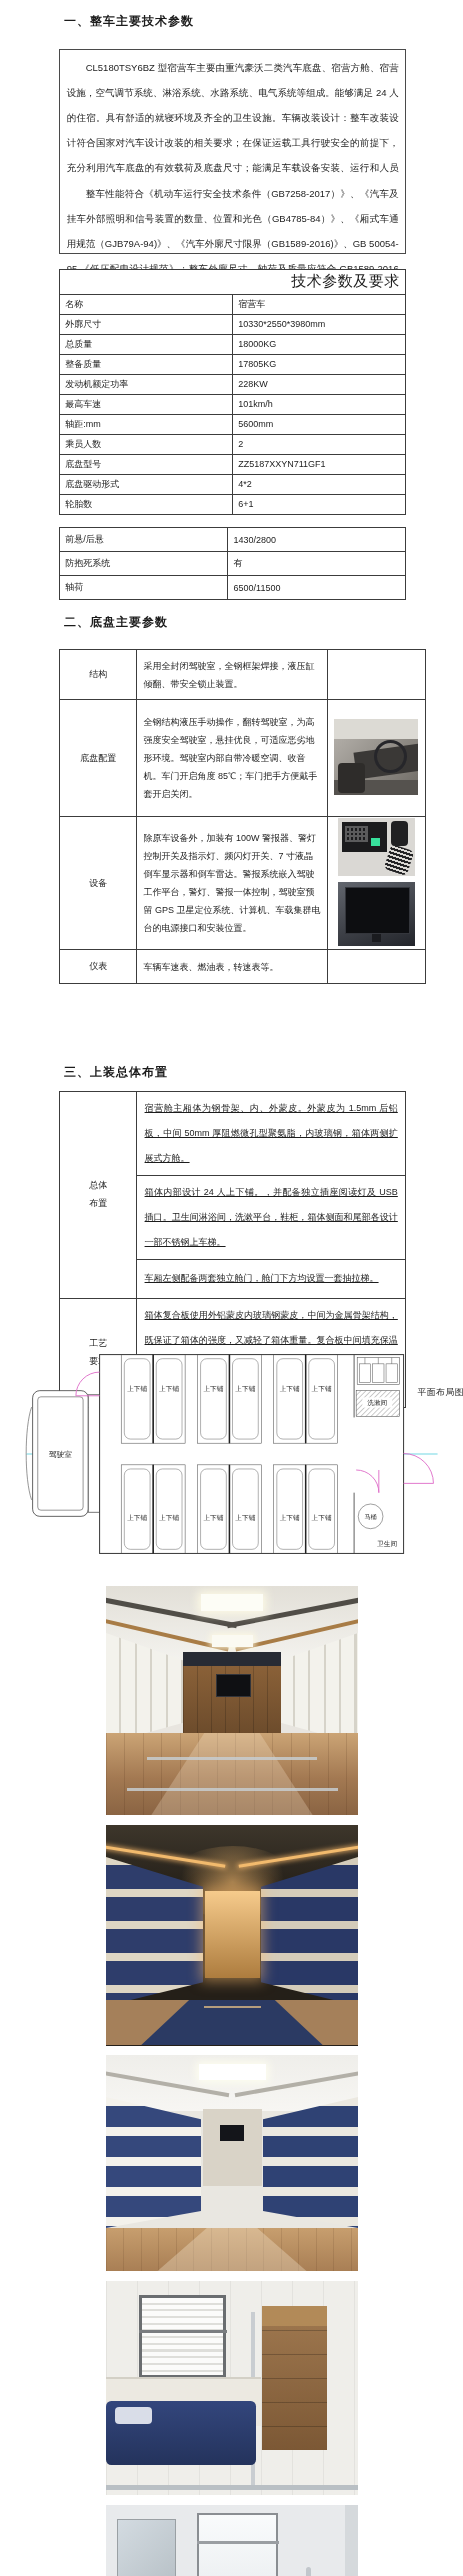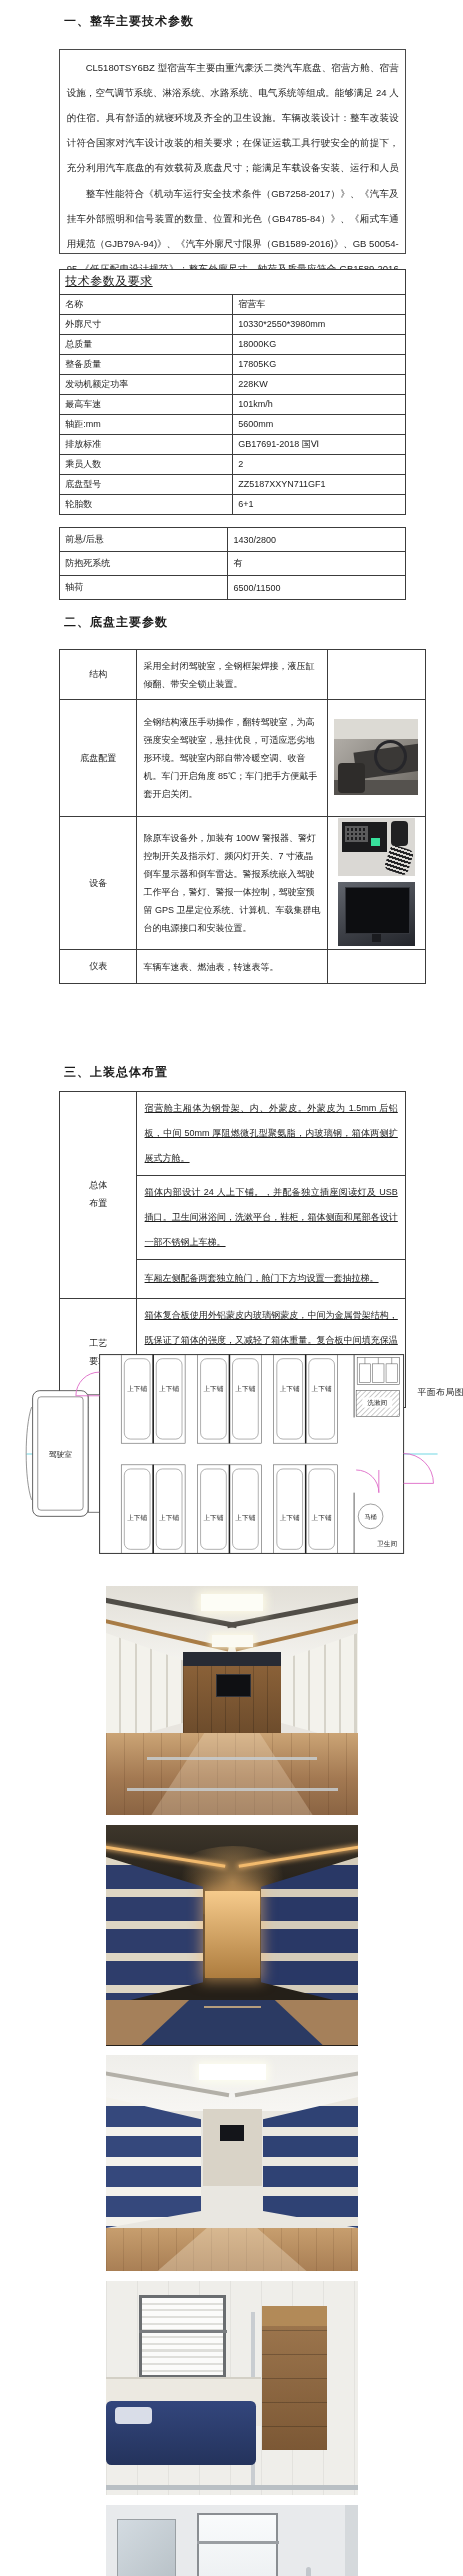--- a/index.html
+++ b/index.html
@@ -11,21 +11,21 @@
   
   .parabox{position:absolute;left:59px;width:332px;border:1px solid #4a4a4a;padding:5.2px 6.7px;
     font-size:9.5px;line-height:25px;text-align:justify;text-indent:2em;background:#fff;}
   .parabox.second{border-top:none;}
   
   table{border-collapse:collapse;background:#fff;}
   .spec,.axle,.chassis,.upper{position:absolute;left:59px;width:347px;table-layout:fixed;}
   .spec td,.spec th,.axle td,.chassis td,.upper td{
     border:0.8px solid #3c3c3c;font-size:9px;font-weight:normal;
     padding:1px 5.2px;vertical-align:middle;}
-  .spec th{height:21.6px;text-align:left;font-size:12px;letter-spacing:0.5px;text-decoration:underline;}
+  .spec th{height:21.6px;text-align:right;font-size:15px;letter-spacing:0.5px;}
   .spec td{height:17px;}
   .axle td{height:21px;}
   .col-label{width:157px;}
   .chassis .lab{width:66px;text-align:center;}
   .chassis .txt{width:177px;line-height:18px;padding:4.1px 6.2px;}
   .chassis .img{width:87px;text-align:center;vertical-align:middle;}
   .upper .lab{width:66px;text-align:center;}
   .upper .txt{line-height:25px;padding:4.1px 7.2px;text-align:justify;text-decoration:underline;}
   .wraplab{display:inline-block;width:2.4em;line-height:17.5px;}
   
@@ -190,30 +190,30 @@
         </tr>
     <tr>
           <td class="col-label">最高车速</td>
           <td>101km/h</td>
         </tr>
     <tr>
           <td class="col-label">轴距:mm</td>
           <td>5600mm</td>
         </tr>
     <tr>
-          <td class="col-label">排放标准</td>
-          <td>GB17691-2018 国Ⅵ</td>
-        </tr>
-    <tr>
           <td class="col-label">乘员人数</td>
           <td>2</td>
         </tr>
     <tr>
           <td class="col-label">底盘型号</td>
           <td>ZZ5187XXYN711GF1</td>
+        </tr>
+    <tr>
+          <td class="col-label">底盘驱动形式</td>
+          <td>4*2</td>
         </tr>
     <tr>
           <td class="col-label">轮胎数</td>
           <td>6+1</td>
         </tr>
   </tbody>
     </table>
 
   <table class="axle" style="top:527px;">
     <tbody>

